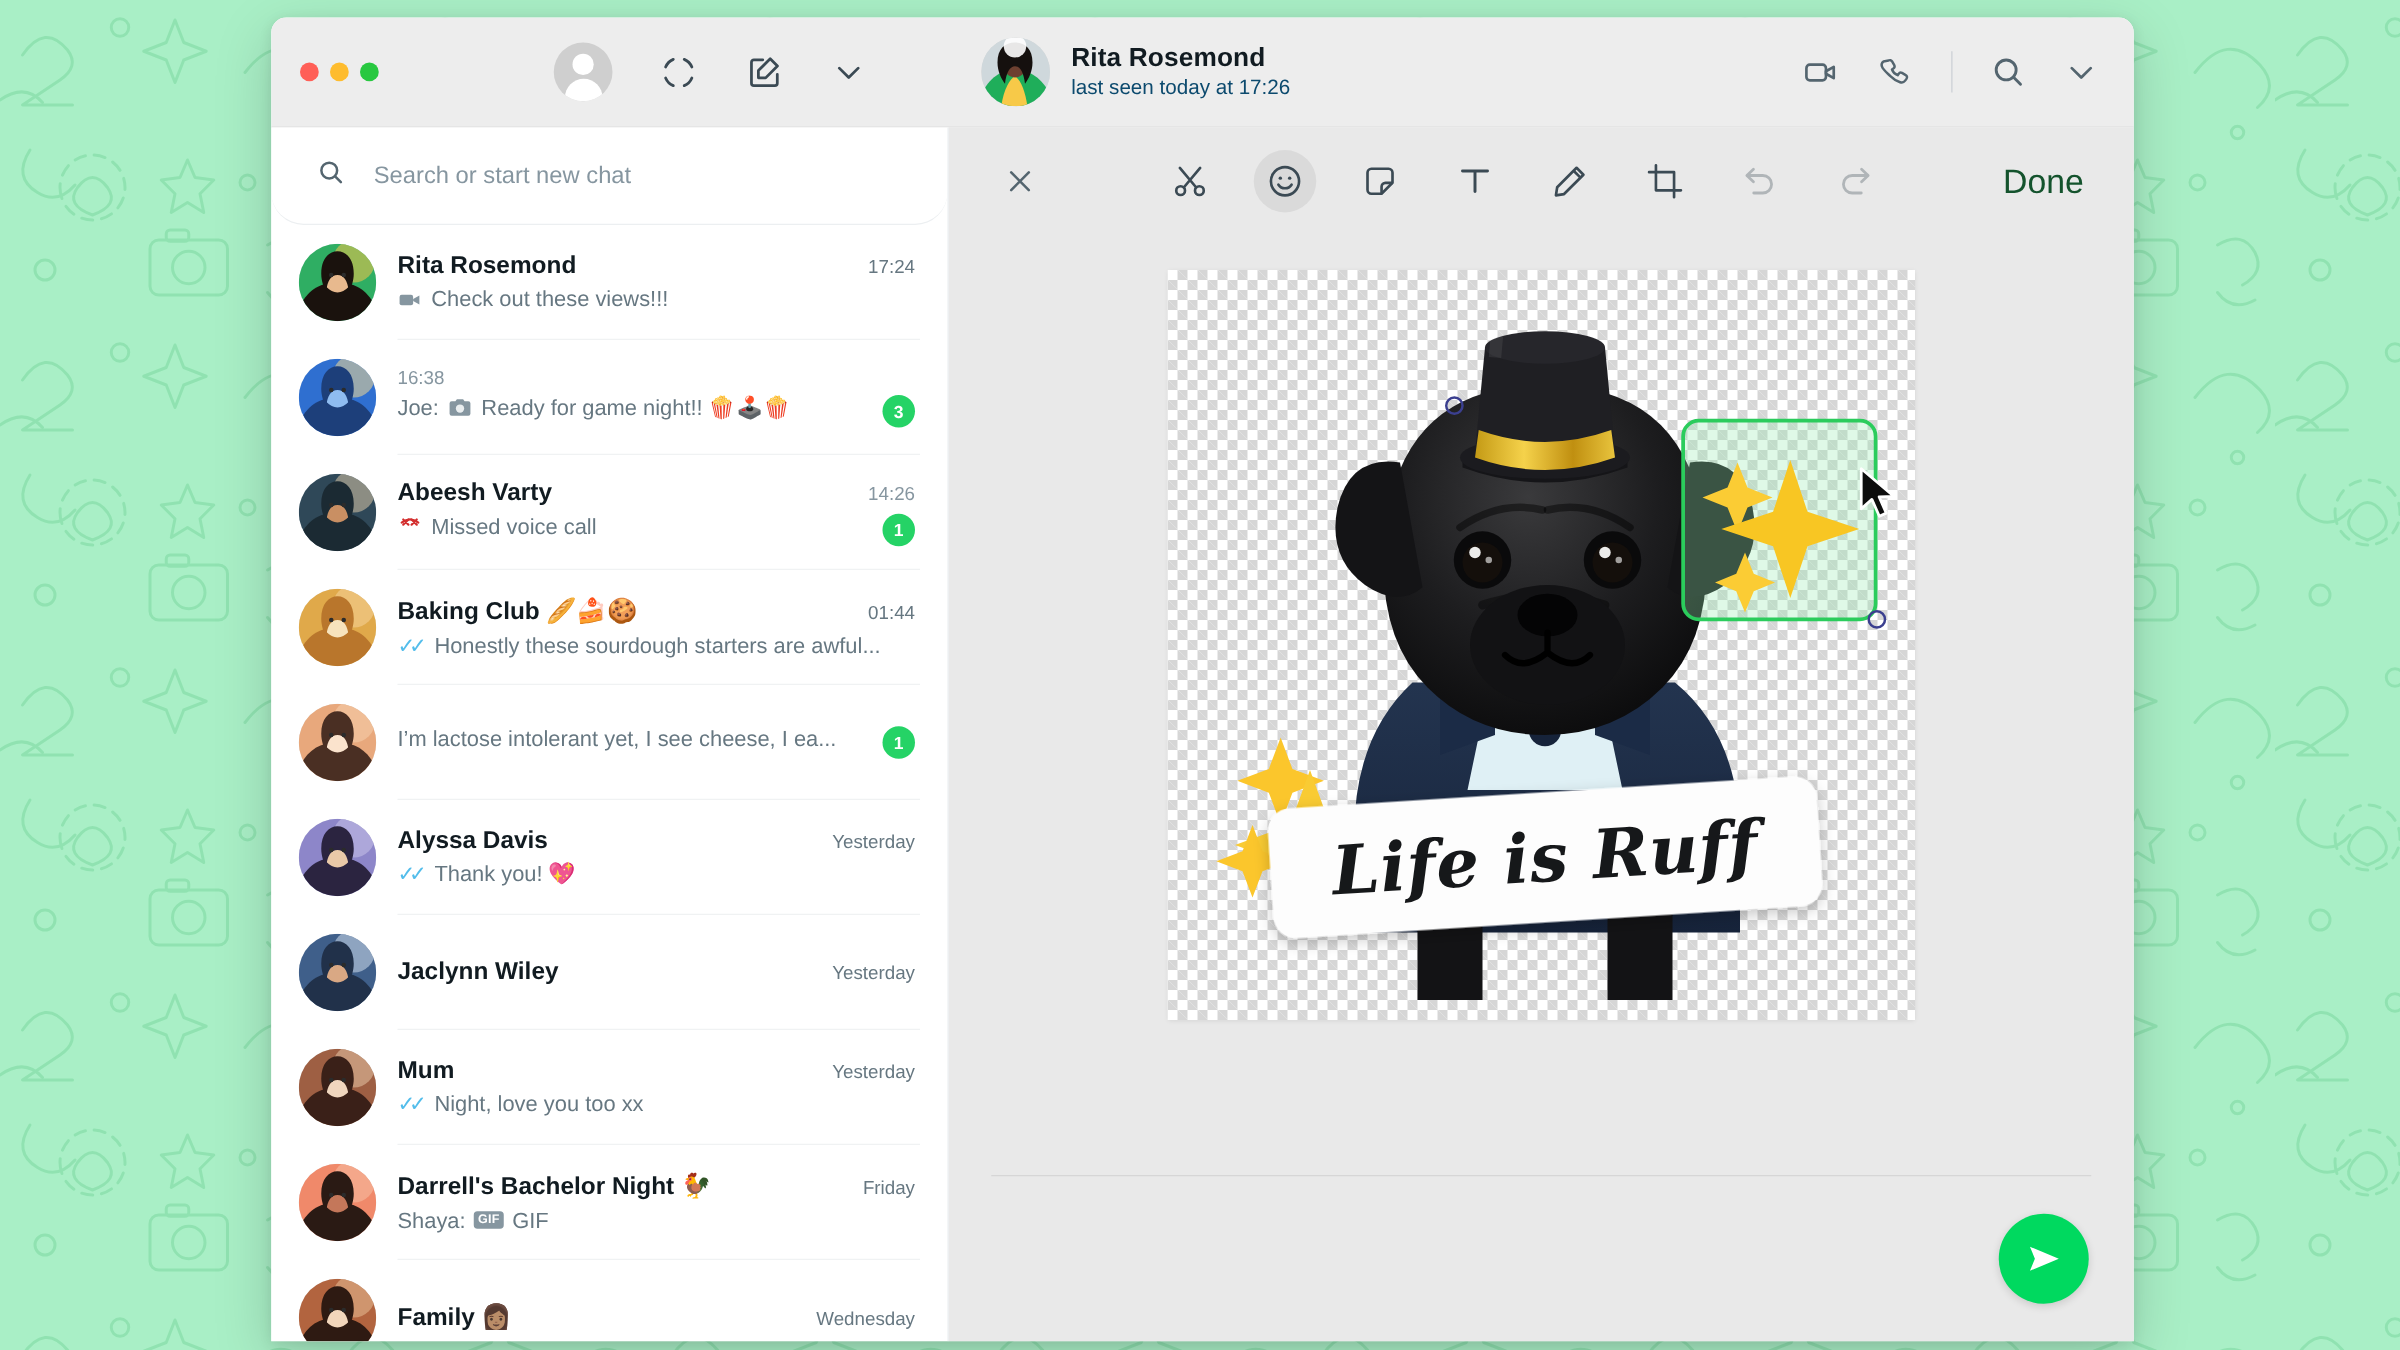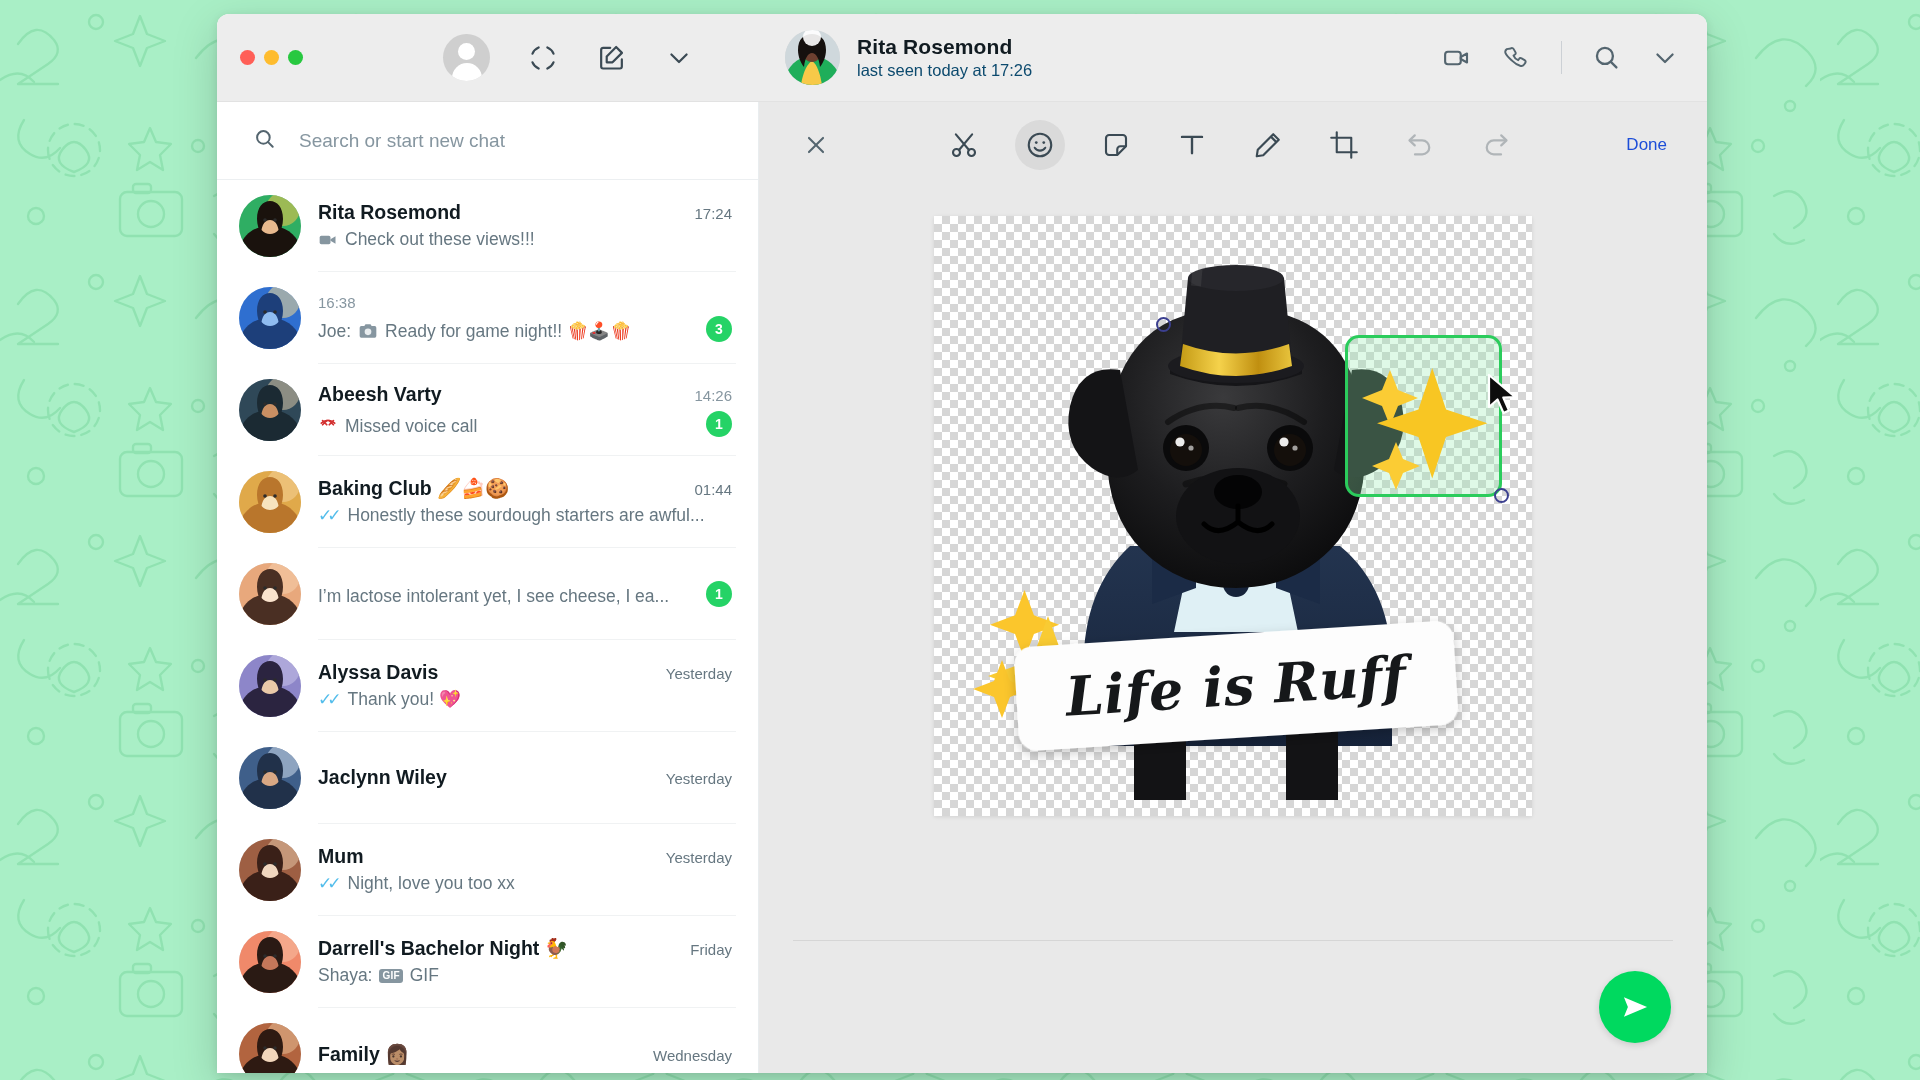--- a/index.html
+++ b/index.html
@@ -117,20 +117,21 @@
     background: #ffffff;
     border-right: 1px solid #e9edef;
     display: flex; flex-direction: column;
     min-height: 0;
   }
   .search-wrap {
     height: 78px; flex: 0 0 78px;
     display: flex; align-items: center;
     padding: 0 22px;
     border-bottom: 1px solid #eceff1;
+    border-radius: 26px;
   }
   .search-box {
     flex: 1; height: 48px;
     background: #ffffff;
     border-radius: 9px;
     display: flex; align-items: center; gap: 22px;
     padding: 0 14px;
   }
   .search-input {
     border: none; outline: none; background: transparent;
@@ -159,21 +160,21 @@
   }
   .chat-row:last-child .row-body { border-bottom: none; }
   .row-top { display: flex; align-items: baseline; gap: 8px; }
   .row-title {
     font-size: 19.5px; font-weight: 700; color: #111b21;
     white-space: nowrap; overflow: hidden; text-overflow: ellipsis;
     flex: 1;
   }
   .row-time { font-size: 15px; color: #667781; white-space: nowrap; }
   .row-time.unread { color: #8696a0; }
-  .row-bottom { display: flex; align-items: flex-end; gap: 8px; }
+  .row-bottom { display: flex; align-items: flex-start; gap: 8px; }
   .row-preview {
     font-size: 17.5px; color: #667781;
     white-space: nowrap; overflow: hidden; text-overflow: ellipsis;
     flex: 1; display: flex; align-items: center; gap: 7px;
   }
   .badge {
     min-width: 26px; height: 26px; border-radius: 13px;
     background: #25d366; color: #fff;
     font-size: 14px; font-weight: 600;
     display: flex; align-items: center; justify-content: center;
@@ -207,21 +208,21 @@
     gap: 26px;
   }
   .tool-btn {
     width: 50px; height: 50px; border-radius: 50%;
     display: flex; align-items: center; justify-content: center;
     cursor: pointer;
   }
   .tool-btn.active { background: #dadada; }
   .tool-btn.disabled { opacity: .32; cursor: default; }
   .done-btn {
-    font-size: 17px; color: #1d4ed8; cursor: pointer;
+    font-size: 27px; color: #14532d; cursor: pointer;
     padding: 6px 6px; font-weight: 400;
   }
 
   .canvas-area {
     flex: 1; display: flex; align-items: flex-start; justify-content: center;
     padding-top: 28px; min-height: 0;
     position: relative;
   }
   .canvas {
     position: relative;

